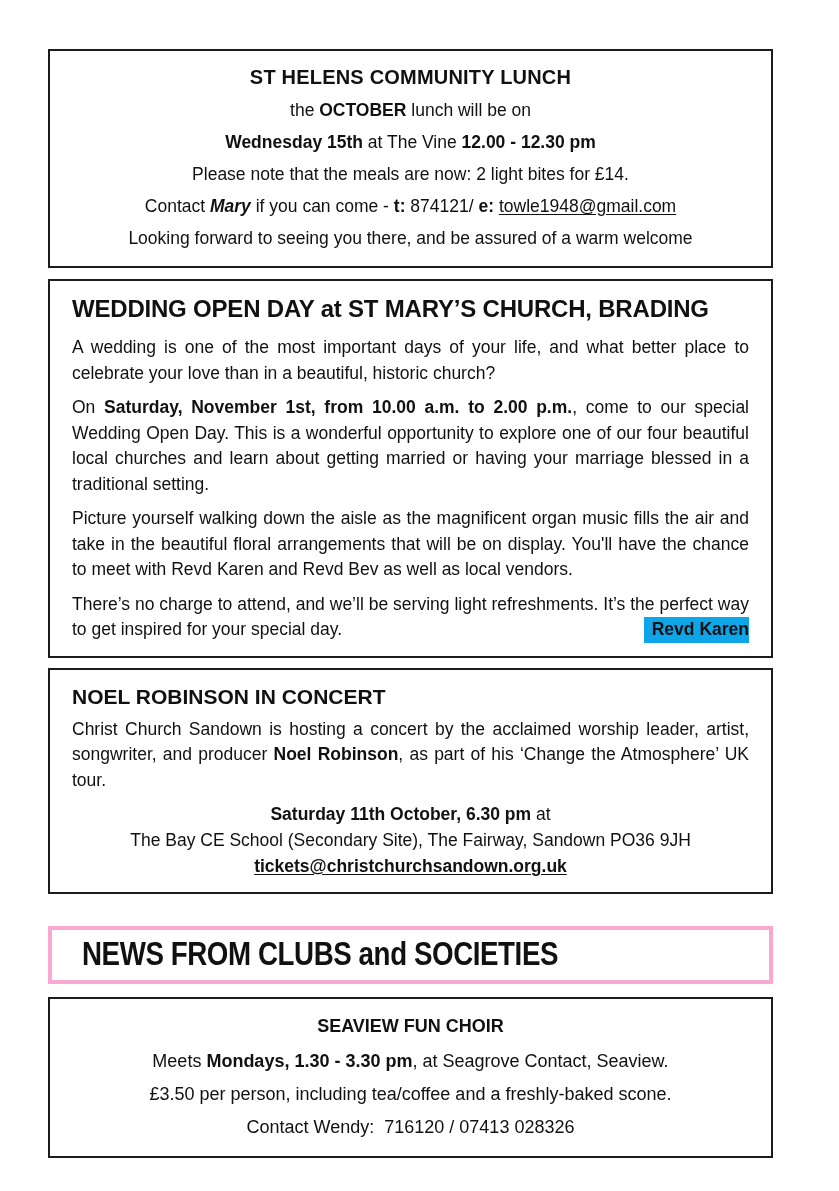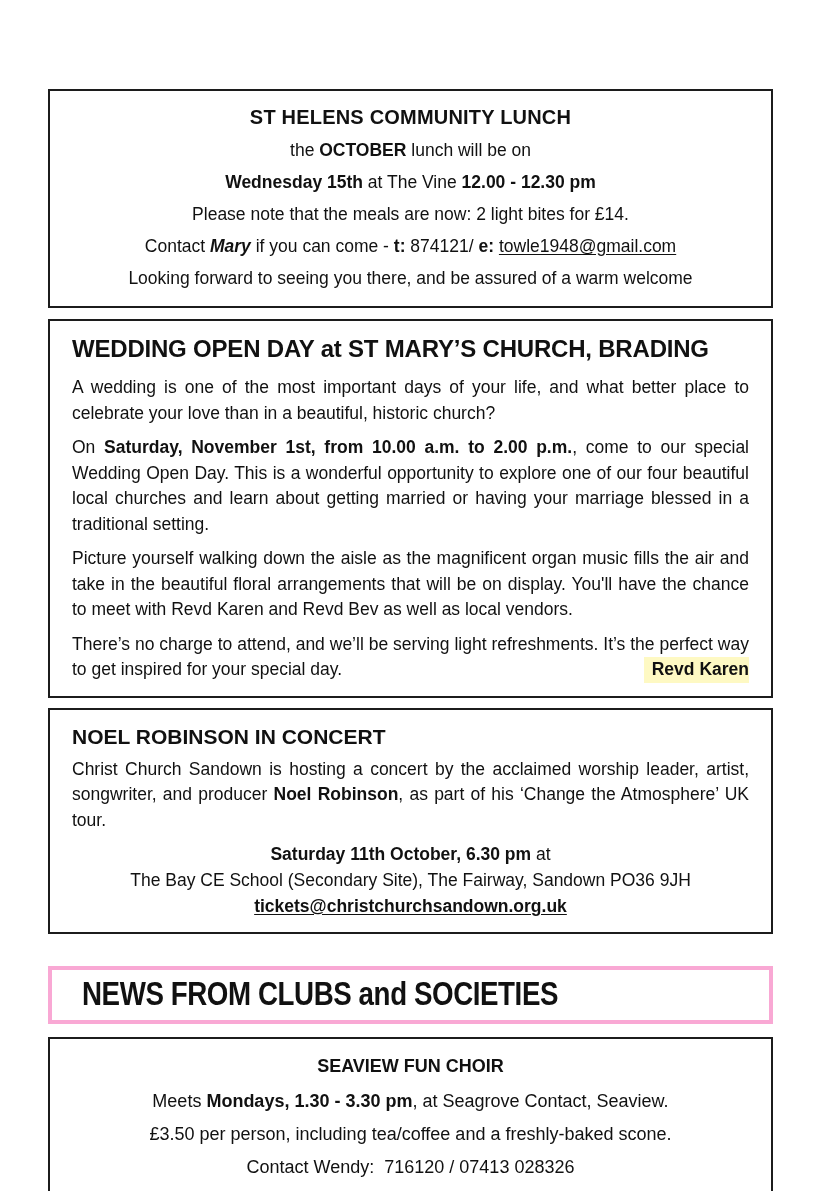--- a/index.html
+++ b/index.html
@@ -7,21 +7,21 @@
   body {
     width: 839px;
     height: 1191px;
     background: #ffffff;
     font-family: "Liberation Sans", sans-serif;
     color: #111111;
   }
   .page {
     width: 822px;
     height: 1191px;
-    padding: 89px 49px 0 48px;
+    padding: 49px 49px 0 48px;
     background: #ffffff;
     overflow: hidden;
   }
   .box {
     border: 2px solid #1c1c1c;
     background: #ffffff;
     width: 100%;
   }
 
   
@@ -67,21 +67,21 @@
     text-align: justify;
     margin: 0 0 9px;
   }
   .box-wedding p:last-child { margin-bottom: 0; }
   .para-sig { position: relative; }
   .sig {
     position: absolute;
     right: 0;
     bottom: 0;
     font-weight: bold;
-    background: #fef9c3;
+    background: #0ea5e9;
     padding-left: 8px;
   }
 
   
   .box-concert {
     padding: 11px 22px 13px;
     margin-bottom: 32px;
   }
   .box-concert h2 {
     font-size: 21px;

